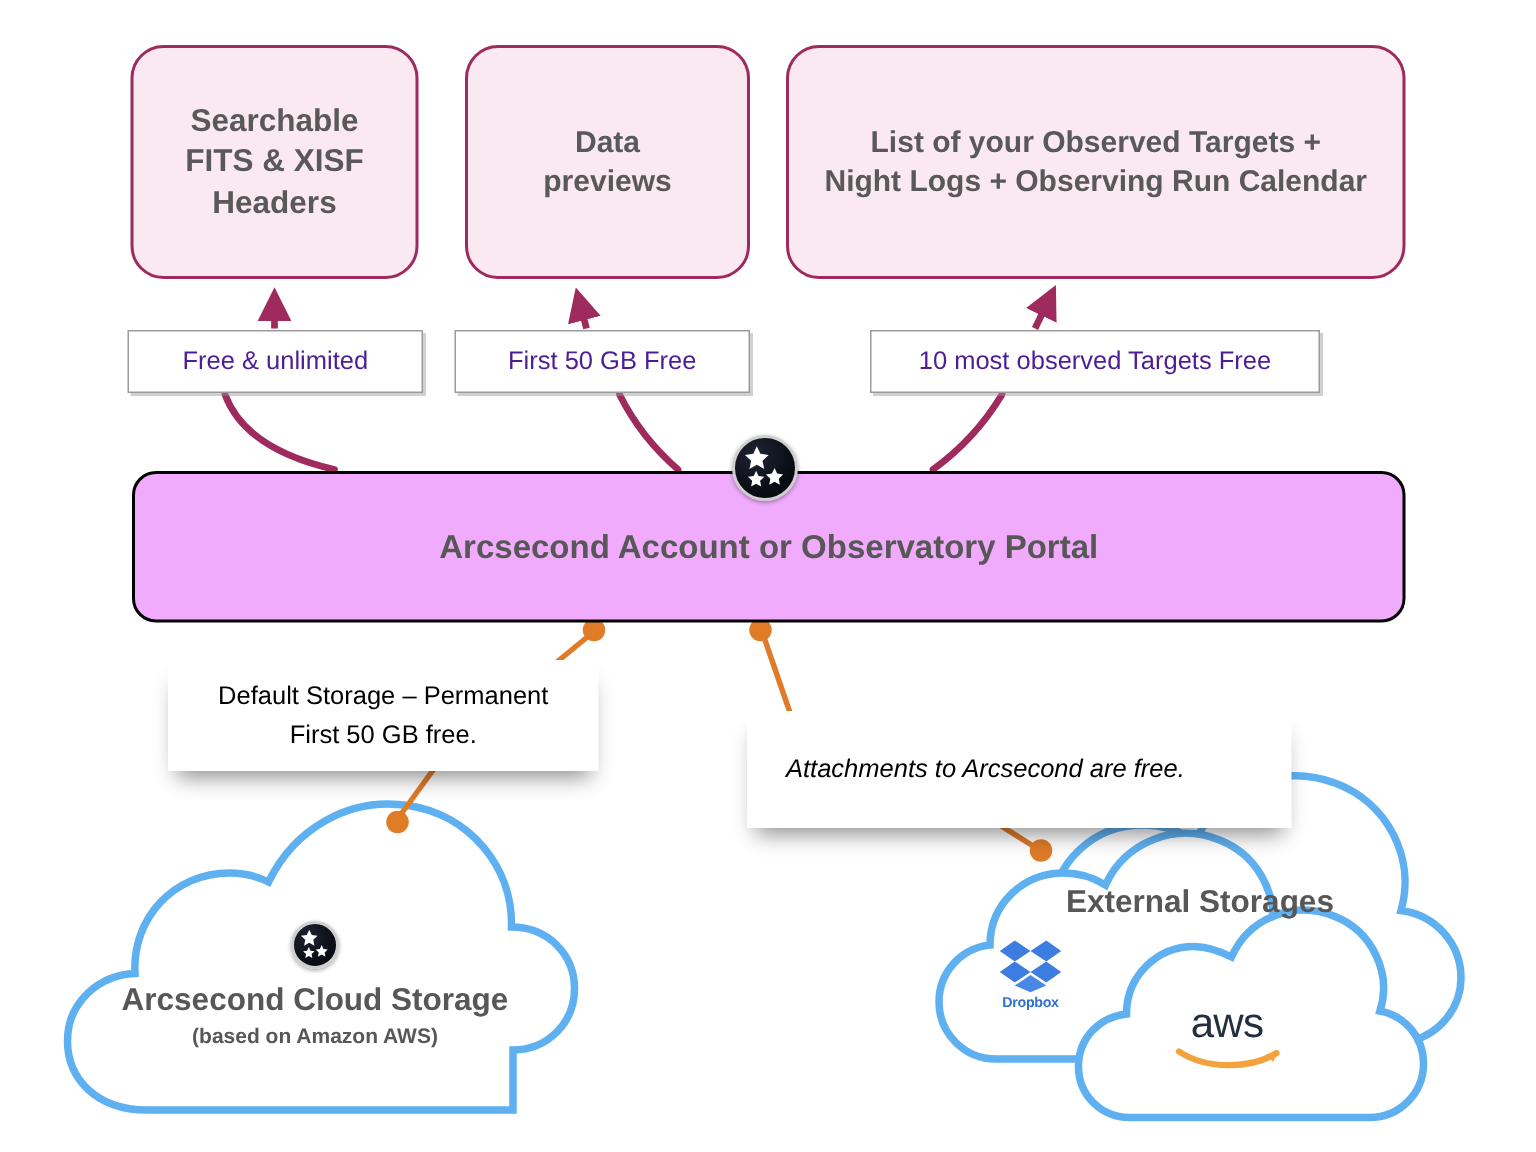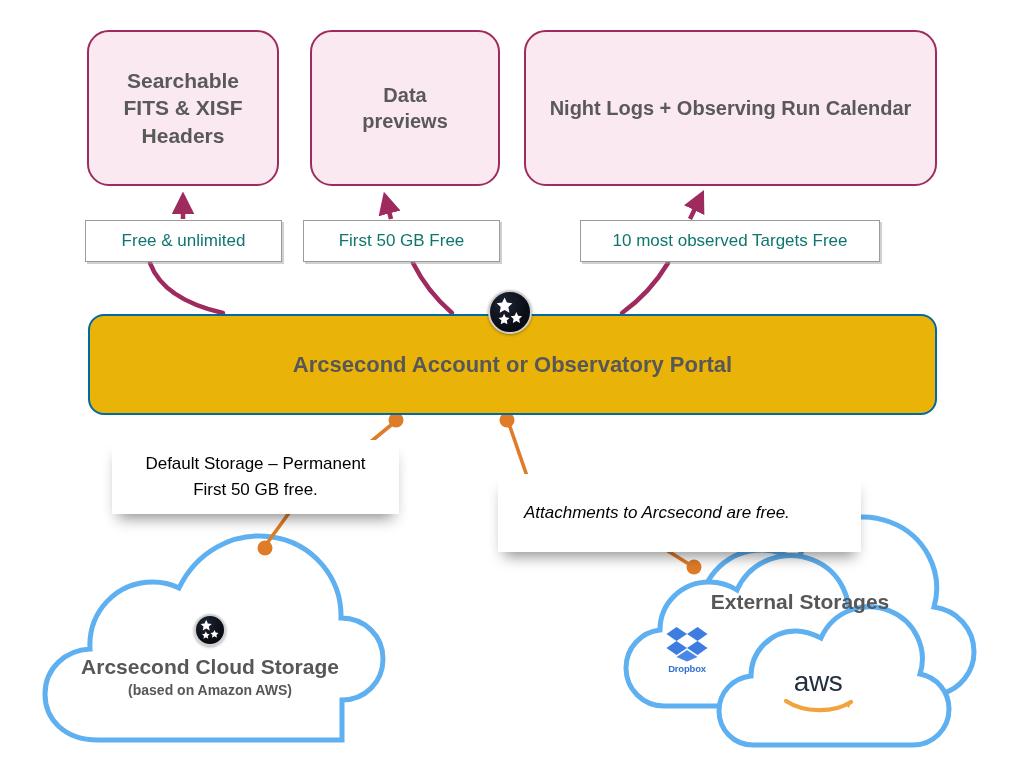--- a/index.html
+++ b/index.html
@@ -51,35 +51,35 @@
   
   .label-plate {
     position: absolute;
     background: #ffffff;
     border: 1.5px solid #9b9b9b;
     box-shadow: 2px 2px 0 rgba(150,150,150,0.45);
     box-sizing: border-box;
     display: flex;
     align-items: center;
     justify-content: center;
-    color: #0f766e;
+    color: #4c1d95;
     font-size: 17px;
     z-index: 6;
   }
   #plate-0 { left: 85px;  top: 220px; width: 197px; height: 42px; }
   #plate-1 { left: 303px; top: 220px; width: 197px; height: 42px; }
   #plate-2 { left: 580px; top: 220px; width: 300px; height: 42px; }
 
   
   #portal-bar {
     position: absolute;
     left: 88px; top: 314px;
     width: 849px; height: 101px;
-    background: #eab308;
-    border: 2px solid #0369a1;
+    background: #f0abfc;
+    border: 2px solid #000000;
     border-radius: 16px;
     box-sizing: border-box;
     display: flex;
     align-items: center;
     justify-content: center;
     z-index: 4;
   }
   #portal-title {
     color: #575757;
     font-size: 22px;
@@ -259,20 +259,21 @@
 
   <div class="feature-box" id="feature-1">
     <div>
       <div>Data</div>
       <div>previews</div>
     </div>
   </div>
 
   <div class="feature-box" id="feature-2">
     <div>
+      <div>List of your Observed Targets +</div>
       <div>Night Logs + Observing Run Calendar</div>
     </div>
   </div>
 
   <div class="label-plate" id="plate-0">
     <span>Free &amp; unlimited</span>
   </div>
   <div class="label-plate" id="plate-1">
     <span>First 50 GB Free</span>
   </div>

